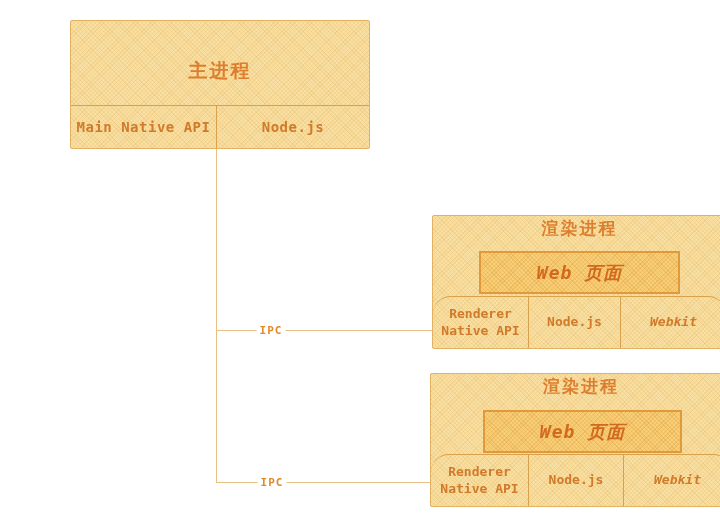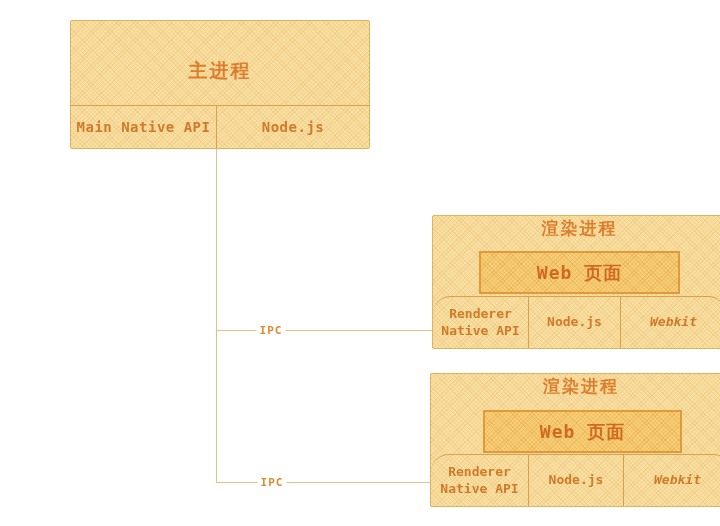--- a/index.html
+++ b/index.html
@@ -47,21 +47,21 @@
   }
   .web-box{
     position:absolute;
     border:2px solid #e09a3c;
     background-color:#f8ce77;
     background-image:
       repeating-linear-gradient(45deg, rgba(206,130,30,0.18) 0px, rgba(206,130,30,0.18) 1px, transparent 1px, transparent 3px),
       repeating-linear-gradient(135deg, rgba(206,130,30,0.18) 0px, rgba(206,130,30,0.18) 1px, transparent 1px, transparent 3px);
     display:flex;align-items:center;justify-content:center;
     font-family:"DejaVu Sans Mono","DejaVu Sans",monospace;
-    font-size:18px;font-weight:bold;letter-spacing:1px;color:#d2691e;
+    font-size:18px;font-weight:bold;letter-spacing:1px;color:#d2691e;font-style:italic;
   }
   #renderer-box-1 .web-box{left:46px;top:35px;width:201px;height:43px;}
   #renderer-box-2 .web-box{left:52px;top:36px;width:199px;height:43px;}
 
   .r-cells{
     position:absolute;left:0;right:0;bottom:0;height:52px;
     border-top:1px solid #d9a14b;display:flex;border-radius:18px;
   }
   .r-cell{
     display:flex;align-items:center;justify-content:center;text-align:center;

